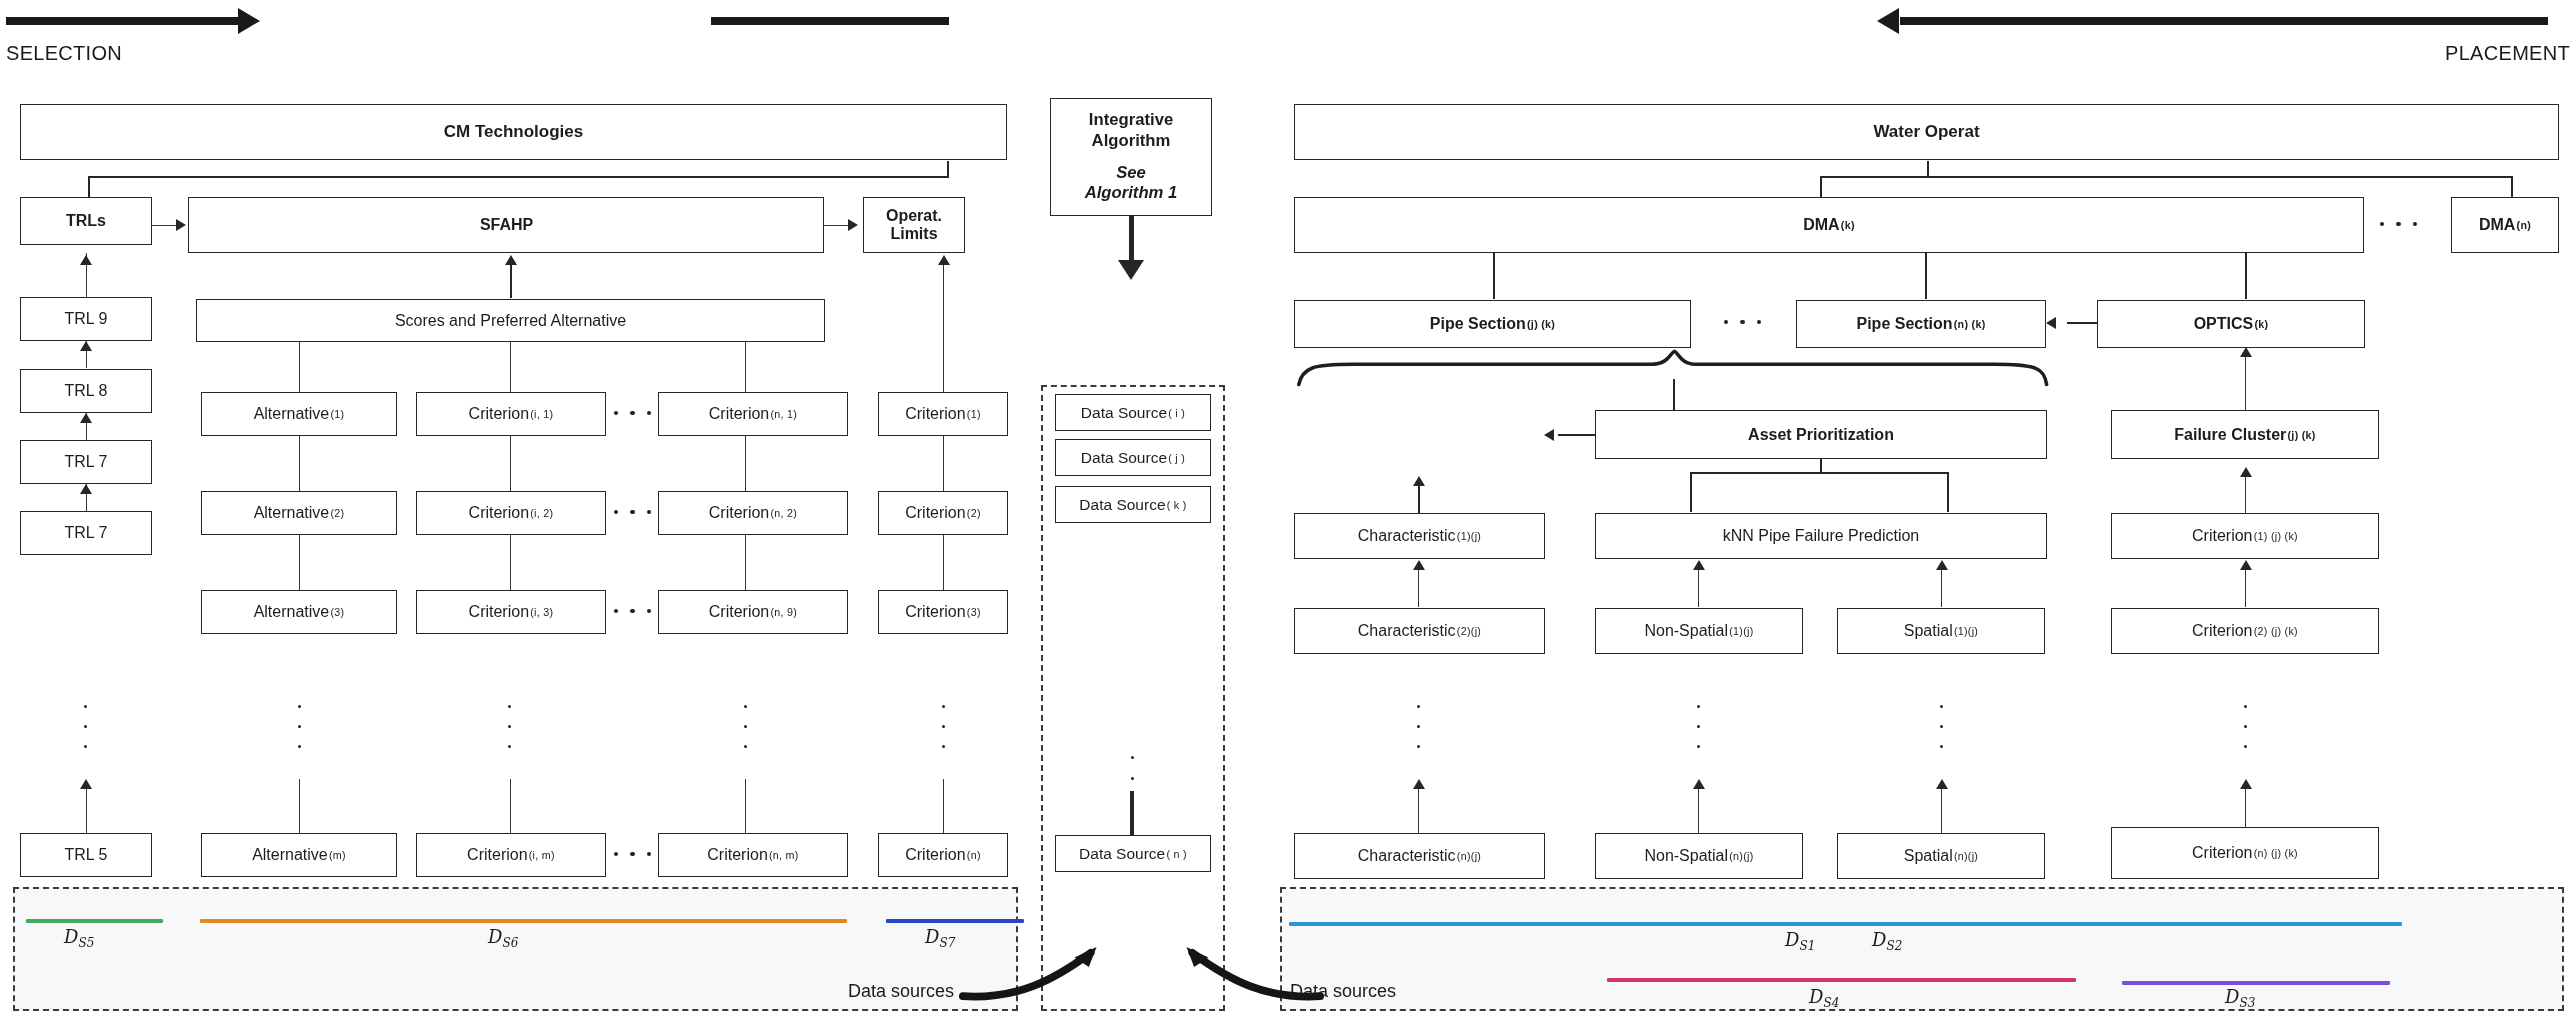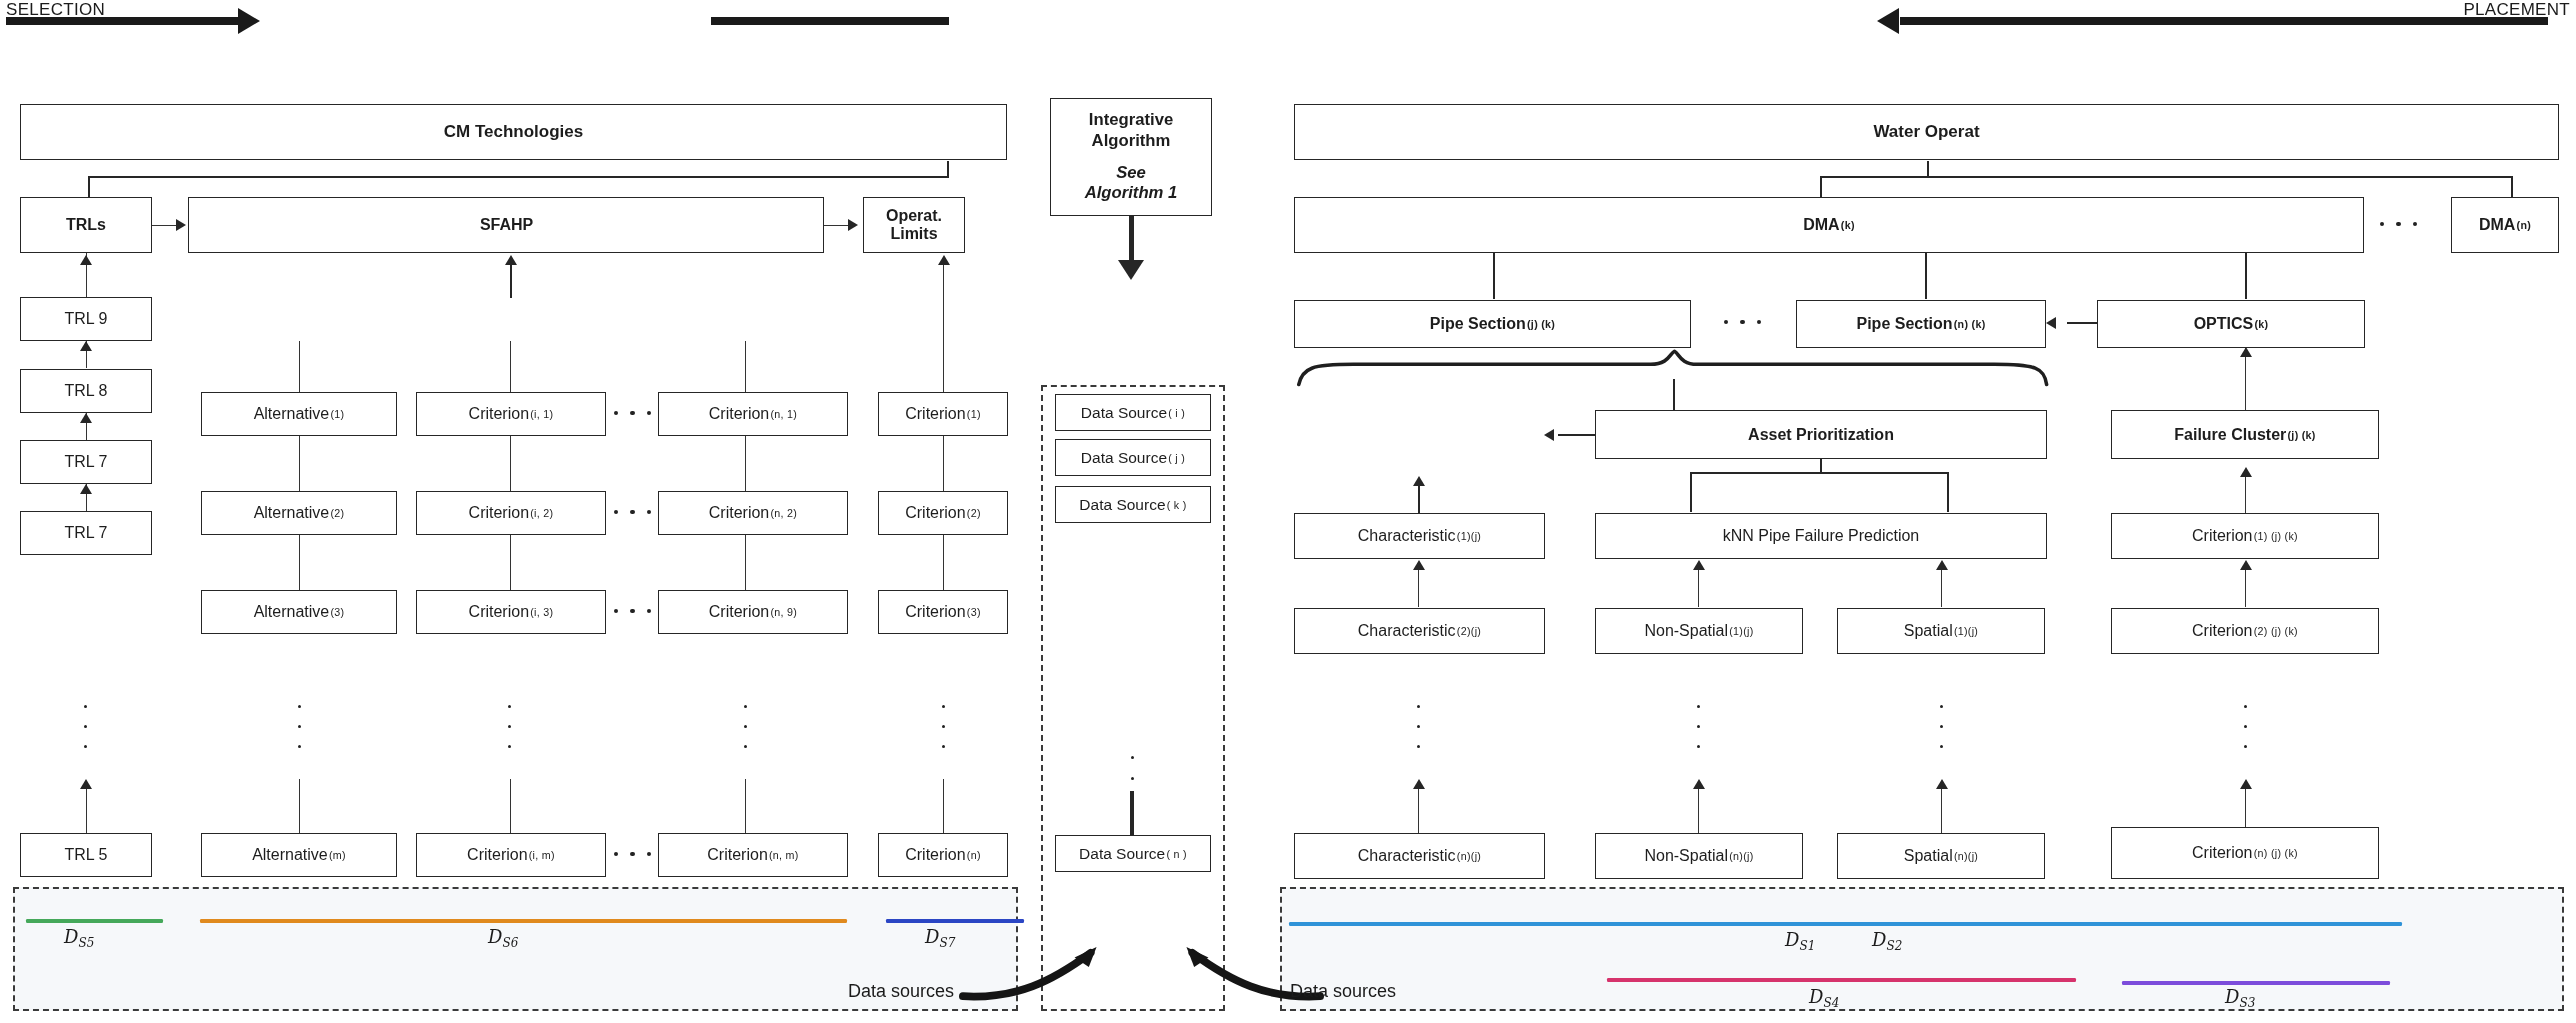--- a/index.html
+++ b/index.html
@@ -15,21 +15,21 @@
     font-size:16px;color:#1d1d1d;
     padding:1.2px 4.8px;
     z-index:6;
   }
   .node.thin{border-width:1.2px;}
   .node.bold{font-weight:bold;}
   .node .sub{font-size:10.7px;vertical-align:-0.28em;margin-left:1.2px;letter-spacing:0.3px;}
   .node .lbl{display:inline-block;}
 
   
-  .heading{position:absolute;font-size:17px;letter-spacing:0.3px;color:#1b1b1b;white-space:nowrap;}
+  .heading{position:absolute;font-size:20px;letter-spacing:0.3px;color:#1b1b1b;white-space:nowrap;margin-top:42px;}
 
   
   .vline{position:absolute;background:#262626;width:1.8px;z-index:2;}
   .hline{position:absolute;background:#262626;height:1.8px;z-index:2;}
   .vline.t{width:1.2px;background:#333;}
   .hline.t{height:1.2px;background:#333;}
 
   
   .arr-up{position:absolute;width:0;height:0;border-left:6.5px solid transparent;border-right:6.5px solid transparent;border-bottom:10.7px solid #262626;z-index:4;}
   .arr-down{position:absolute;width:0;height:0;border-left:6.5px solid transparent;border-right:6.5px solid transparent;border-top:10.7px solid #262626;z-index:4;}
@@ -79,39 +79,42 @@
   <div class="banner-head-l" style="left:1877px;top:7.7px;"></div>
 
   <div class="node bold" style="left:20px;top:104px;width:987px;height:56px;font-size:17px;">
     <span class="lbl">CM Technologies</span>
   </div>
 
   <div class="vline" style="left:947px;top:161px;height:16.7px;"></div>
   <div class="hline" style="left:88px;top:176px;width:860px;"></div>
   <div class="vline" style="left:88px;top:176px;height:21.4px;"></div>
 
-  <div class="node bold" style="left:20px;top:197px;width:132px;height:56px;text-align:center;">
+  <div class="node bold" style="left:20px;top:197px;width:132px;height:48px;text-align:center;">
     <span class="lbl">TRLs</span>
   </div>
 
   <div class="hline t" style="left:152px;top:225px;width:25px;"></div>
   <div class="arr-right" style="left:176px;top:219px;"></div>
 
   <div class="node bold" style="left:188px;top:197px;width:636px;height:56px;padding-left:6px;">
     <span class="lbl">SFAHP</span>
   </div>
 
   <div class="hline t" style="left:824px;top:225px;width:25px;"></div>
   <div class="arr-right" style="left:848px;top:219px;"></div>
 
   <div class="node bold" style="left:863px;top:197px;width:102px;height:56px;line-height:1.15;">
     <span class="lbl" style="white-space:pre-line;">Operat.
 Limits</span>
   </div>
 
+  <div class="node thin" style="left:196px;top:299px;width:629px;height:43px;">
+    <span class="lbl">Scores and Preferred Alternative</span>
+  </div>
 
   <div class="vline" style="left:510px;top:264px;height:34px;"></div>
   <div class="arr-up" style="left:505px;top:255px;"></div>
 
   <div class="node thin" style="left:20px;top:297px;width:132px;height:44px;">
     <span class="lbl">TRL 9</span>
     </div>
   <div class="node thin" style="left:20px;top:369px;width:132px;height:44px;">
     <span class="lbl">TRL 8</span>
     </div>

